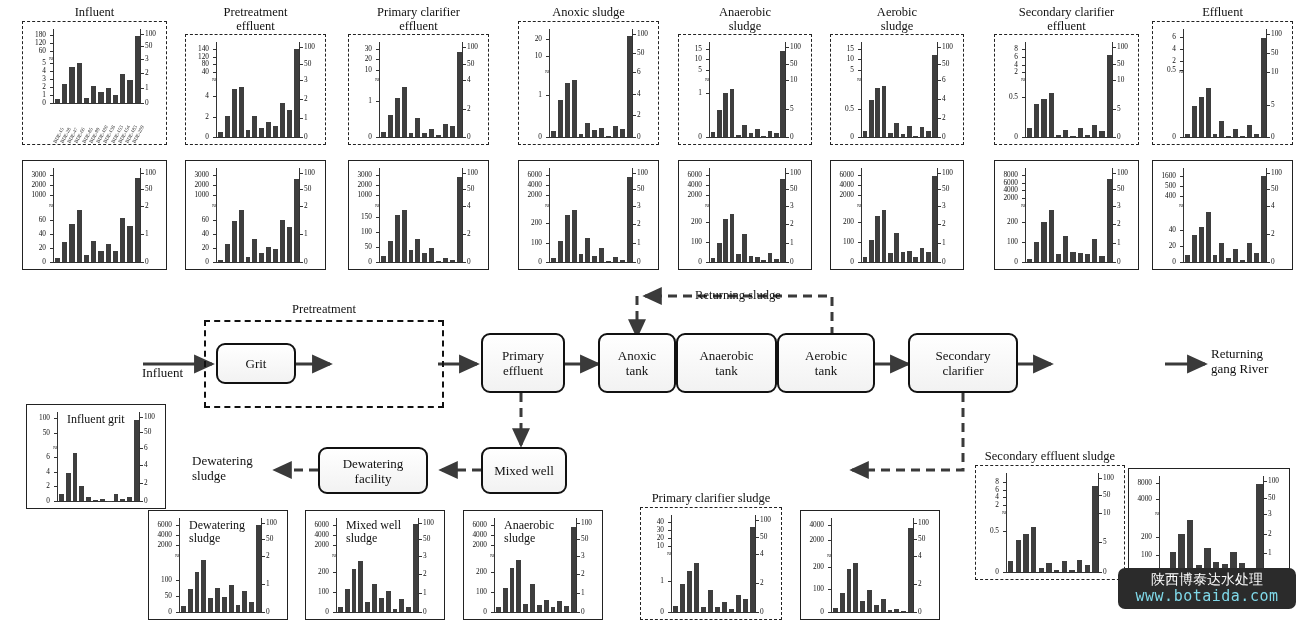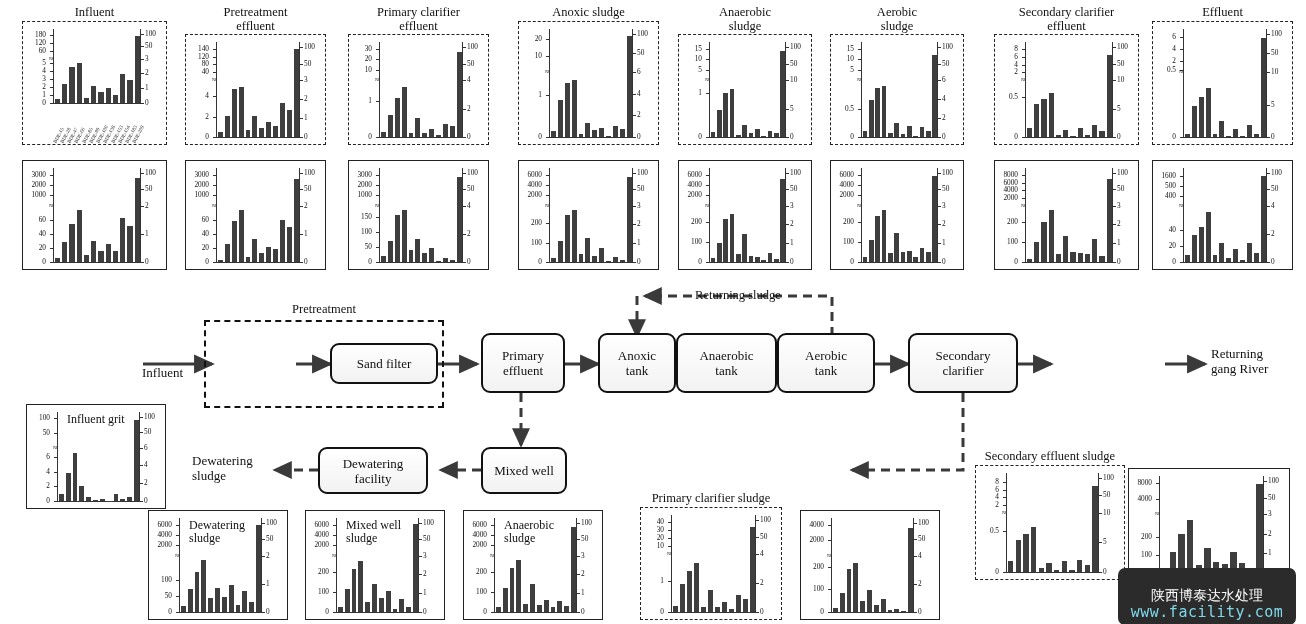--- a/index.html
+++ b/index.html
@@ -69,21 +69,21 @@
   .freetext {
     position:absolute; font-size:13px; line-height:15px; color:#111;
     white-space:pre-line;
   }
   svg.flow { position:absolute; left:0; top:0; width:1306px; height:624px;
              pointer-events:none; }
 
   
   .watermark {
     position:absolute; background:#2b2b2b; border-radius:7px;
-    padding:19px 9px 4px 9px; text-align:center;
+    padding:3px 9px 4px 9px; text-align:center;
   }
   .watermark .l1 { color:#fff; font-size:14px; line-height:17px;
                    font-family:"DejaVu Sans", sans-serif; }
   .watermark .l2 { color:#7fd8e8; font-size:15px; line-height:17px;
                    font-family:"DejaVu Sans Mono", monospace; letter-spacing:0.5px; }
 
   .xlabels { position:absolute; left:0; right:0; bottom:0; height:34px; }
   .xlab {
     position:absolute; bottom:0; transform-origin:left bottom;
     transform:rotate(-62deg); font-size:5px; line-height:5px;
@@ -126,21 +126,21 @@
   <div class="dashgroup" style="left:204px; top:320px; width:240px; height:88px;"></div>
   <div class="grouplabel" style="left:254px; top:302px; width:140px;">Pretreatment</div>
 
   <div class="freetext" style="left:142px; top:365px;">Influent</div>
   <div class="freetext" style="left:1211px; top:346px; width:92px;">Returning
 gang River</div>
   <div class="grouplabel" style="left:663px; top:288px; width:150px;">Returning sludge</div>
   <div class="freetext" style="left:192px; top:453px; width:88px; text-align:left;">Dewatering
 sludge</div>
 
-  <div class="node" style="left:330px; top:343px; width:108px; height:41px;">Sand filter</div>
+  <div class="node" style="left:216px; top:343px; width:80px; height:41px;">Grit</div>
   <div class="node" style="left:481px; top:333px; width:84px; height:60px;">Primary
 effluent</div>
   <div class="node" style="left:598px; top:333px; width:78px; height:60px;">Anoxic
 tank</div>
   <div class="node" style="left:676px; top:333px; width:101px; height:60px;">Anaerobic
 tank</div>
   <div class="node" style="left:777px; top:333px; width:98px; height:60px;">Aerobic
 tank</div>
   <div class="node" style="left:908px; top:333px; width:110px; height:60px;">Secondary
 clarifier</div>
@@ -1286,16 +1286,16 @@
           <div class="bar" style="position: absolute; left: 100.547px; top: 82.9273px; width: 6.24px; height: 20.0727px; background: rgb(62, 62, 62);"></div>
           <div class="bar" style="position: absolute; left: 109.213px; top: 93.9236px; width: 6.24px; height: 9.07636px; background: rgb(62, 62, 62);"></div>
           <div class="bar" style="position: absolute; left: 117.88px; top: 98.6364px; width: 6.24px; height: 4.36364px; background: rgb(62, 62, 62);"></div>
           <div class="bar tot" style="position: absolute; left: 126.547px; top: 15.107px; width: 6.24px; height: 87.893px; background: rgb(62, 62, 62);"></div>
         </div>
       </div>
     </div>
 
   <div class="watermark" style="left:1118px; top:568px; width:178px;">
     <div class="l1">陕西博泰达水处理</div>
-    <div class="l2">www.facility.com</div>
+    <div class="l2">www.botaida.com</div>
   </div>
 
 </div>
 
 </body></html>

